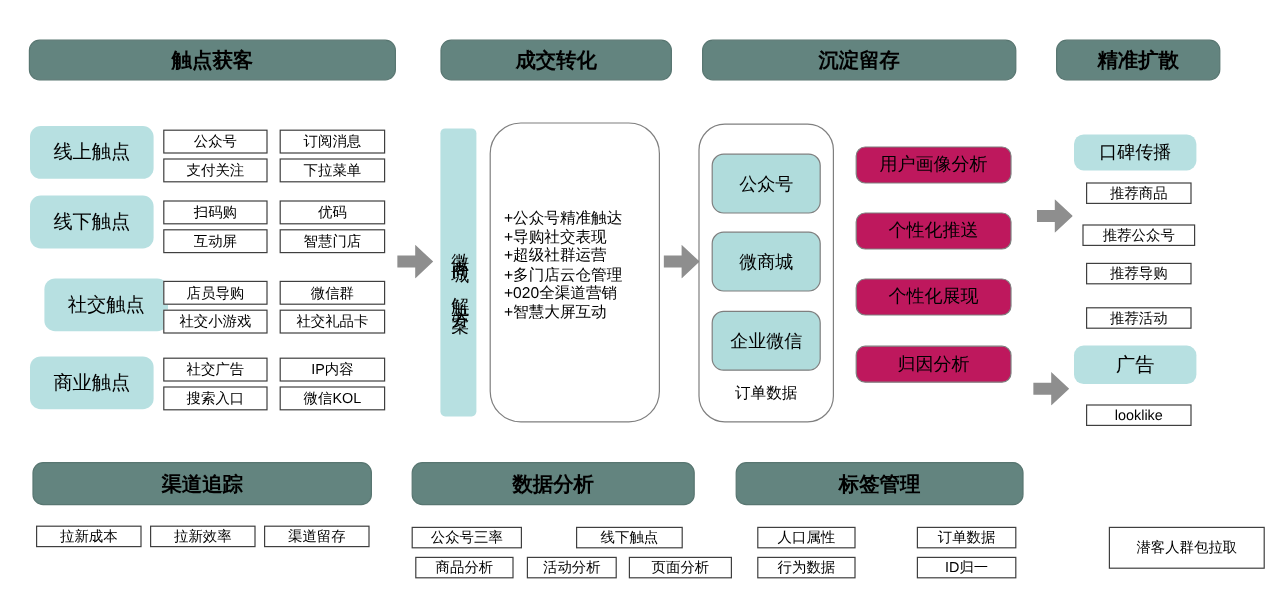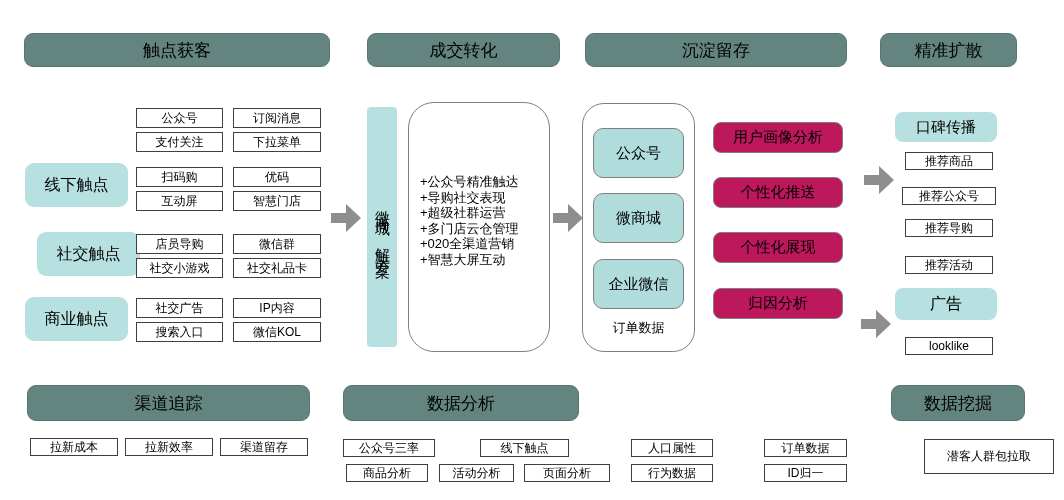--- a/index.html
+++ b/index.html
@@ -1,19 +1,19 @@
 <!DOCTYPE html>
 <html><head>
 <meta charset="utf-8">
 <style>
   html,body{margin:0;padding:0;background:#fff;}
   .stage{position:relative;width:1064px;height:500px;background:#ffffff;
          font-family:"Liberation Sans",sans-serif;color:#000;overflow:hidden;}
   .hdr{position:absolute;background:#63847f;border:1px solid #587671;border-radius:9px;
-       color:#000;font-weight:normal;font-size:17px;display:flex;align-items:center;justify-content:center;
+       color:#000;font-weight:bold;font-size:17px;display:flex;align-items:center;justify-content:center;
        box-sizing:border-box;}
   .tlabel{position:absolute;background:#b7e0e1;border-radius:9px;font-size:16px;
           display:flex;align-items:center;justify-content:center;box-sizing:border-box;}
   .wbox{position:absolute;background:#fff;border:1px solid #3f3f3f;font-size:12px;
         display:flex;align-items:center;justify-content:center;box-sizing:border-box;white-space:nowrap;}
   .grid2{position:absolute;display:grid;grid-template-columns:87px 88px;grid-auto-rows:20px;
          column-gap:10px;row-gap:4px;}
   .grid2 .wbox{position:static;}
   .roundbox{position:absolute;background:#fff;border:1px solid #7f7f7f;box-sizing:border-box;}
   .vbar{position:absolute;background:#b7e0e1;border-radius:4px;display:flex;align-items:center;justify-content:center;
@@ -31,20 +31,21 @@
 </head>
 <body>
 
 <div class="stage">
 
   <div class="hdr" style="left:24px;top:33px;width:306px;height:34px">触点获客</div>
   <div class="hdr" style="left:367px;top:33px;width:193px;height:34px">成交转化</div>
   <div class="hdr" style="left:585px;top:33px;width:262px;height:34px">沉淀留存</div>
   <div class="hdr" style="left:880px;top:33px;width:137px;height:34px">精准扩散</div>
 
+  <div class="tlabel" style="left:25px;top:105px;width:103px;height:44px">线上触点</div>
   <div class="grid2" style="left:136px;top:108px">
     <div class="wbox">公众号</div>
     <div class="wbox">订阅消息</div>
     <div class="wbox">支付关注</div>
     <div class="wbox">下拉菜单</div>
   </div>
 
   <div class="tlabel" style="left:25px;top:163px;width:103px;height:44px">线下触点</div>
   <div class="grid2" style="left:136px;top:167px">
     <div class="wbox">扫码购</div>
@@ -114,21 +115,21 @@
 
   <svg class="arrow" style="left:861px;top:310px" viewBox="0 0 30 28">
     <polygon points="0,9 15,9 15,0 30,14 15,28 15,19 0,19" fill="#8e8e8e"></polygon>
   </svg>
 
   <div class="tealhead" style="left:895px;top:288px;width:102px;height:32px;font-size:16px">广告</div>
   <div class="wbox" style="left:905px;top:337px;width:88px;height:18px">looklike</div>
 
   <div class="hdr" style="left:343px;top:385px;width:236px;height:36px">数据分析</div>
   <div class="hdr" style="left:27px;top:385px;width:283px;height:36px">渠道追踪</div>
-  <div class="hdr" style="left:891px;top:385px;width:134px;height:36px">数据挖掘</div>
+  <div class="hdr" style="left:613px;top:385px;width:240px;height:36px">标签管理</div>
 
   <div class="wbox" style="left:30px;top:438px;width:88px;height:18px">拉新成本</div>
   <div class="wbox" style="left:125px;top:438px;width:88px;height:18px">拉新效率</div>
   <div class="wbox" style="left:220px;top:438px;width:88px;height:18px">渠道留存</div>
 
   <div class="wbox" style="left:343px;top:439px;width:92px;height:18px">公众号三率</div>
   <div class="wbox" style="left:480px;top:439px;width:89px;height:18px">线下触点</div>
   <div class="wbox" style="left:346px;top:464px;width:82px;height:18px">商品分析</div>
   <div class="wbox" style="left:439px;top:464px;width:75px;height:18px">活动分析</div>
   <div class="wbox" style="left:524px;top:464px;width:86px;height:18px">页面分析</div>

